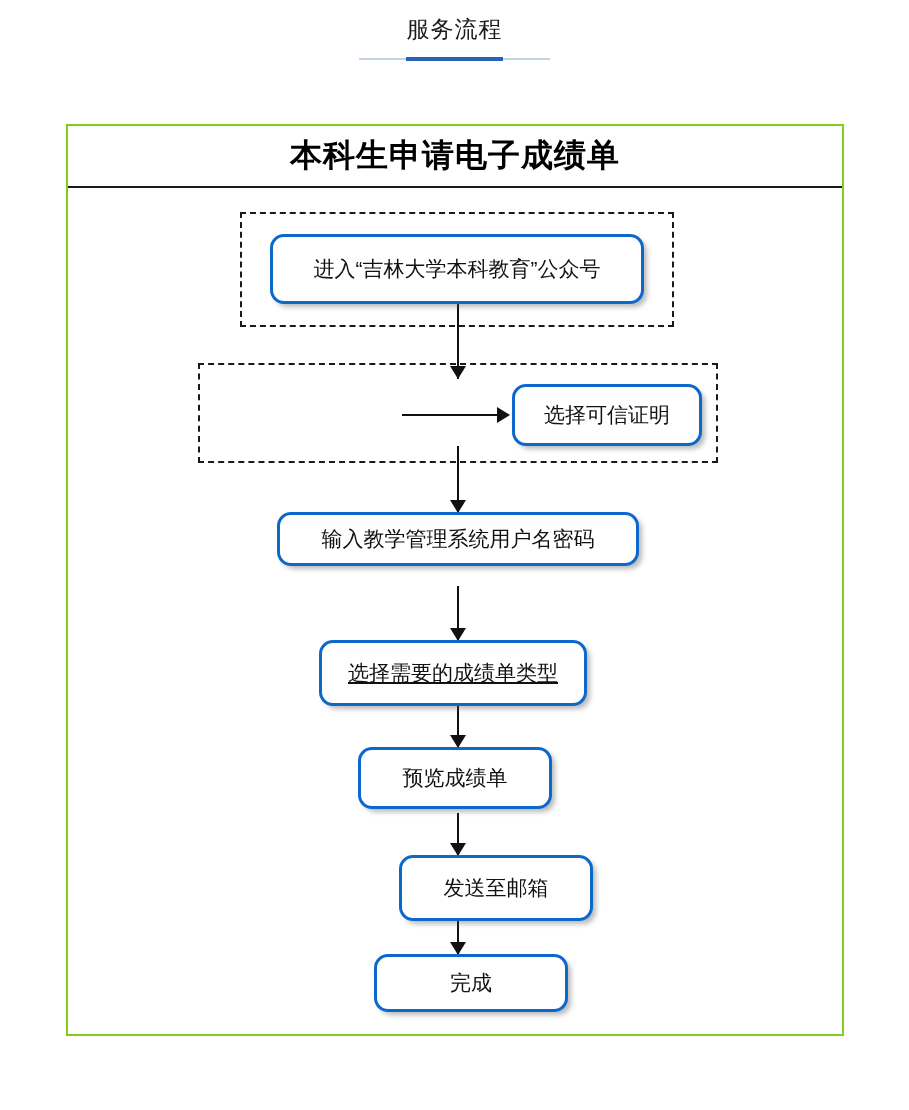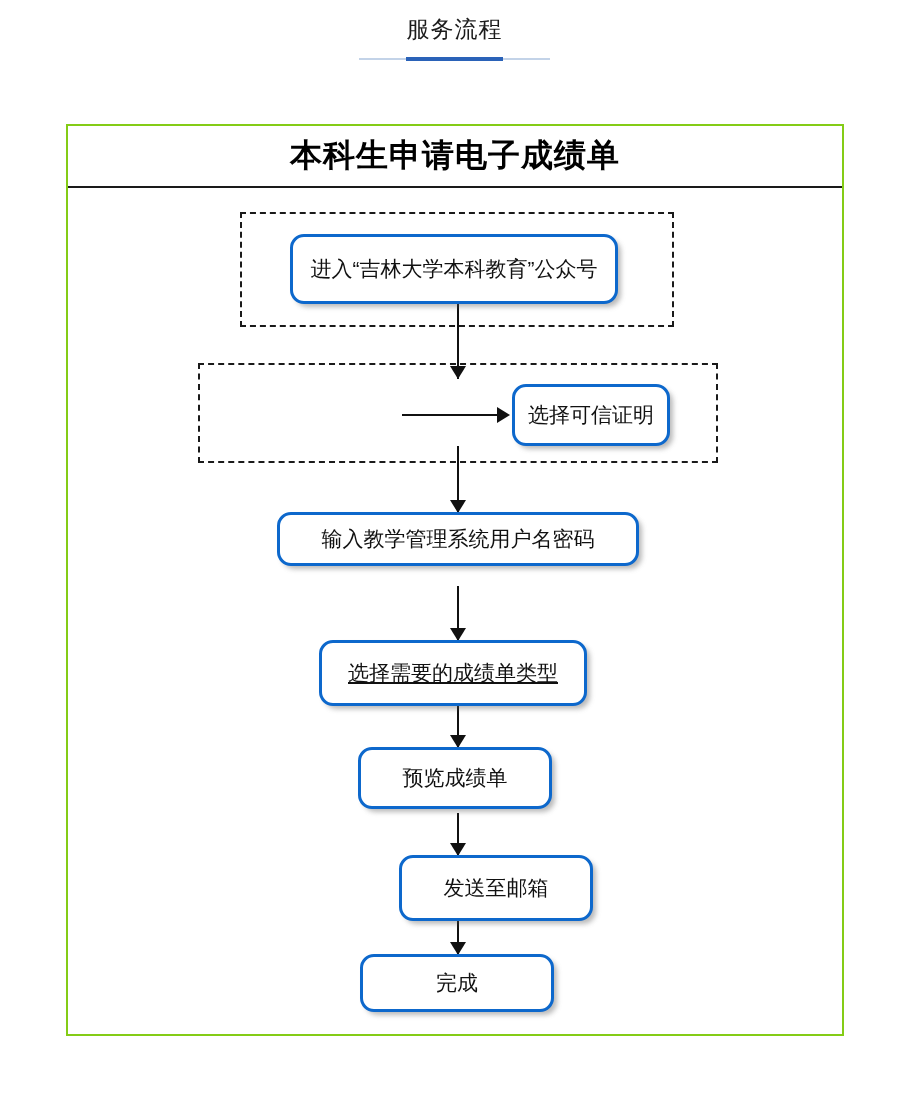--- a/index.html
+++ b/index.html
@@ -123,28 +123,28 @@
     align-items: center;
     justify-content: center;
     box-shadow: 4px 4px 5px -1px rgba(90, 90, 90, 0.42);
     color: #111111;
     font-size: 21px;
     line-height: 1.2;
     text-align: center;
     padding: 0 10px;
   }
 
-  .node-enter-account { left: 202px; top: 46px;  width: 328px; height: 70px; margin-left: 20px; }
+  .node-enter-account { left: 202px; top: 46px;  width: 374px; height: 70px; }
   .node-teaching-app  { left: 144px; top: 196px; width: 190px; height: 62px; }
-  .node-trusted-cert  { left: 444px; top: 196px; width: 158px; height: 62px; }
+  .node-trusted-cert  { left: 444px; top: 196px; width: 190px; height: 62px; }
   .node-login         { left: 209px; top: 324px; width: 362px; height: 54px; }
   .node-select-type   { left: 251px; top: 452px; width: 268px; height: 66px; text-decoration: underline; }
   .node-preview       { left: 290px; top: 559px; width: 194px; height: 62px; }
   .node-send-mail     { left: 290px; top: 667px; width: 194px; height: 66px; margin-left: 41px; }
-  .node-done          { left: 292px; top: 766px; width: 194px; height: 58px; }
+  .node-done          { left: 306px; top: 766px; width: 194px; height: 58px; }
 
   
   .vline {
     position: absolute;
     width: 2px;
     background: #111111;
   }
   .hline {
     position: absolute;
     height: 2px;

